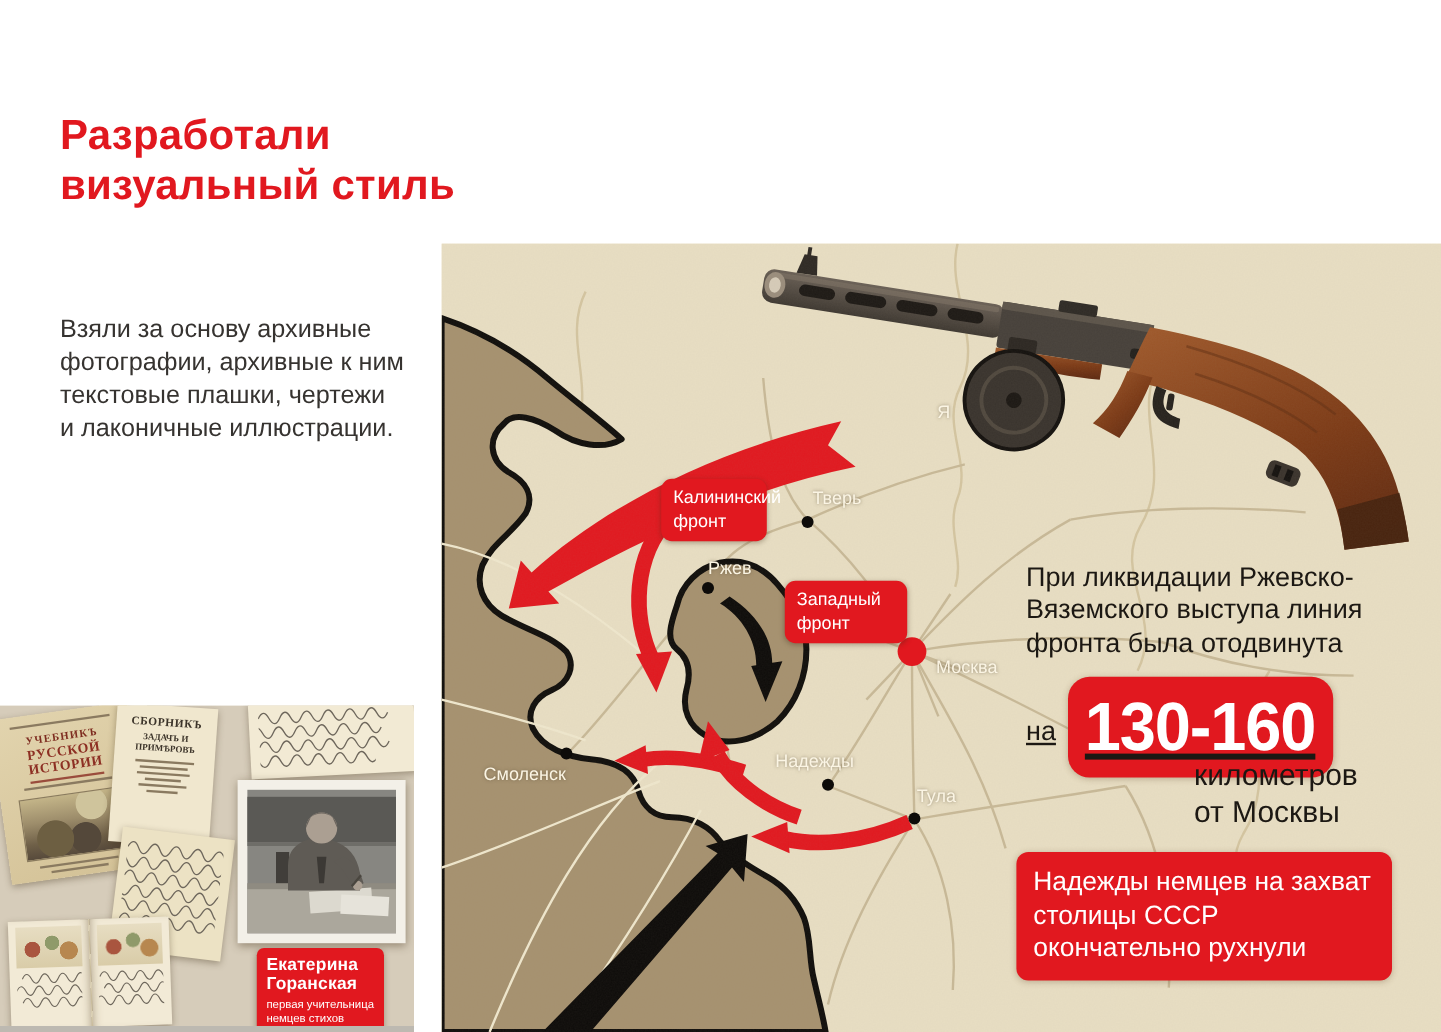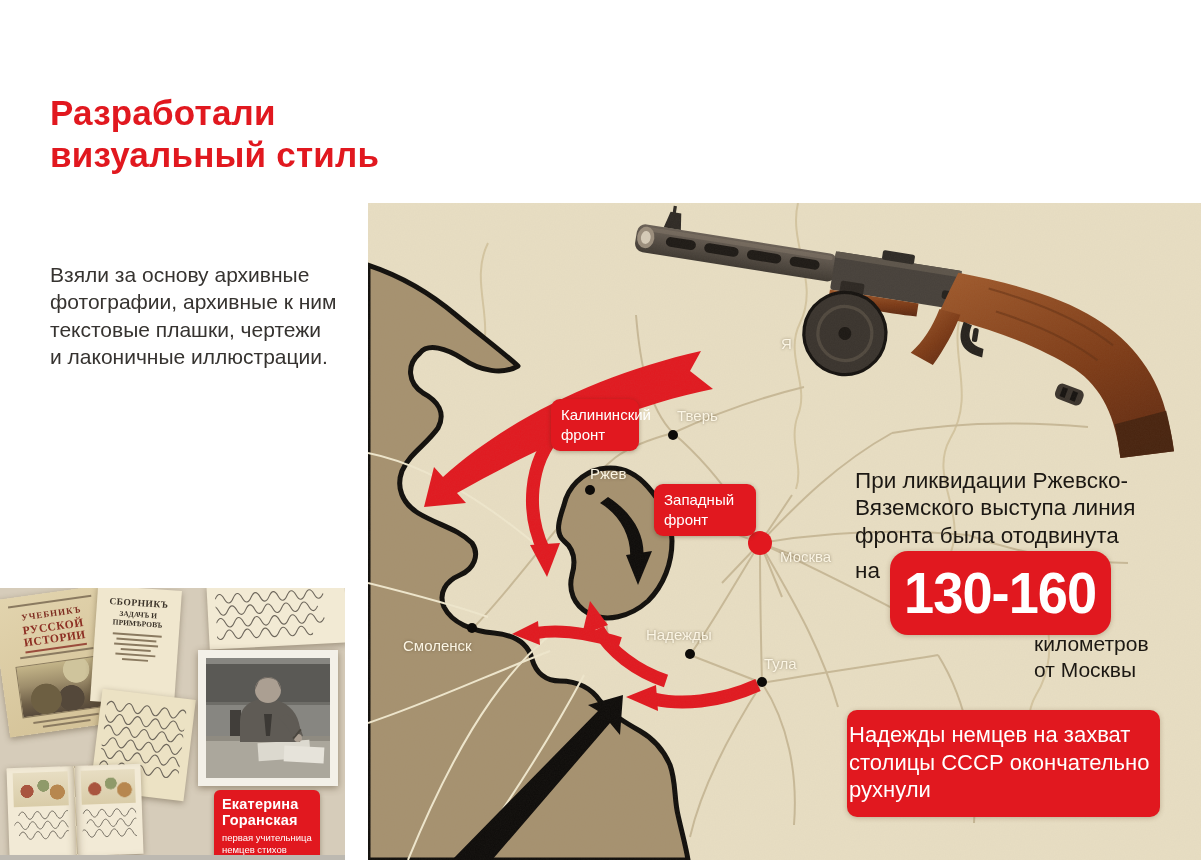--- a/index.html
+++ b/index.html
@@ -14,26 +14,26 @@
   .map-panel { position:absolute; left:368px; top:203px; width:833px; height:657px; background:#e8dec3; overflow:hidden; }
   .map-panel svg.map { position:absolute; left:0; top:0; }
 
   .city { position:absolute; color:#fbf5e4; font-size:15px; text-shadow:0 0 3px rgba(80,68,45,.55); white-space:nowrap; }
   .city-dot { position:absolute; width:10px; height:10px; border-radius:50%; background:#0d0b09; }
   .capital-dot { position:absolute; width:24px; height:24px; border-radius:50%; background:#e1181f; }
 
   .front-label { position:absolute; background:#e1181f; color:#fff; font-size:15px; line-height:1.3; padding:6px 10px 7px; border-radius:9px; box-shadow:0 1px 4px rgba(60,40,20,.35); }
 
   .callout { position:absolute; left:487px; top:264px; width:330px; color:#1c1813; font-size:22.5px; line-height:1.22; }
-  .callout-row { display:flex; align-items:flex-start; margin-top:2px; }
+  .callout-row { display:flex; align-items:center; margin-top:15px;text-decoration:underline; }
   .callout-word { padding-top:6px; }
   .distance-badge { margin-left:10px; width:221px; height:84px; background:#e1181f; border-radius:18px; display:flex; align-items:center; justify-content:center; box-shadow:0 1px 5px rgba(90,60,30,.3); }
   .distance-badge .num { color:#fff; font-size:57px; font-weight:700; letter-spacing:-1px; display:inline-block; transform:scaleX(.95); }
-  .units { position:absolute; left:627px; top:428px; color:#1c1813; font-size:21px; line-height:1.22;margin-left:39px; }
-  .conclusion-box { position:absolute; left:479px; top:507px; width:313px; background:#e1181f; color:#fff; font-size:22px; line-height:1.25; padding:11px 2px 13px; border-radius:10px; box-shadow:0 1px 5px rgba(90,60,30,.3); }
+  .units { position:absolute; left:627px; top:428px; color:#1c1813; font-size:25px; line-height:1.22; }
+  .conclusion-box { position:absolute; left:479px; top:507px; width:313px; background:#e1181f; color:#fff; font-size:22px; line-height:1.25; padding:11px 14px 13px; border-radius:10px; box-shadow:0 1px 5px rgba(90,60,30,.3); }
 
   
   .collage { position:absolute; left:0; top:588px; width:345px; height:272px; background:#d6ccba; overflow:hidden; }
   .collage-base { position:absolute; left:0; bottom:0; width:100%; height:5px; background:#bdb9b1; }
   .paper { position:absolute; background:#efe6cd; box-shadow:0 2px 6px rgba(70,55,30,.4); }
   .hw { display:block; }
 
   .book-history { left:0px; top:4px; width:116px; height:138px; transform:rotate(-8deg); background:#dcccA2; background:linear-gradient(160deg,#e2d4ae,#d3c196); padding:8px 6px; text-align:center; }
   .book-history .t1 { font-family:"Liberation Serif", serif; font-size:9px; letter-spacing:1px; color:#7e2c20; font-weight:700; margin-top:6px; }
   .book-history .t2 { font-family:"Liberation Serif", serif; font-size:11.5px; letter-spacing:.5px; color:#8d2f23; font-weight:700; margin-top:2px; }

